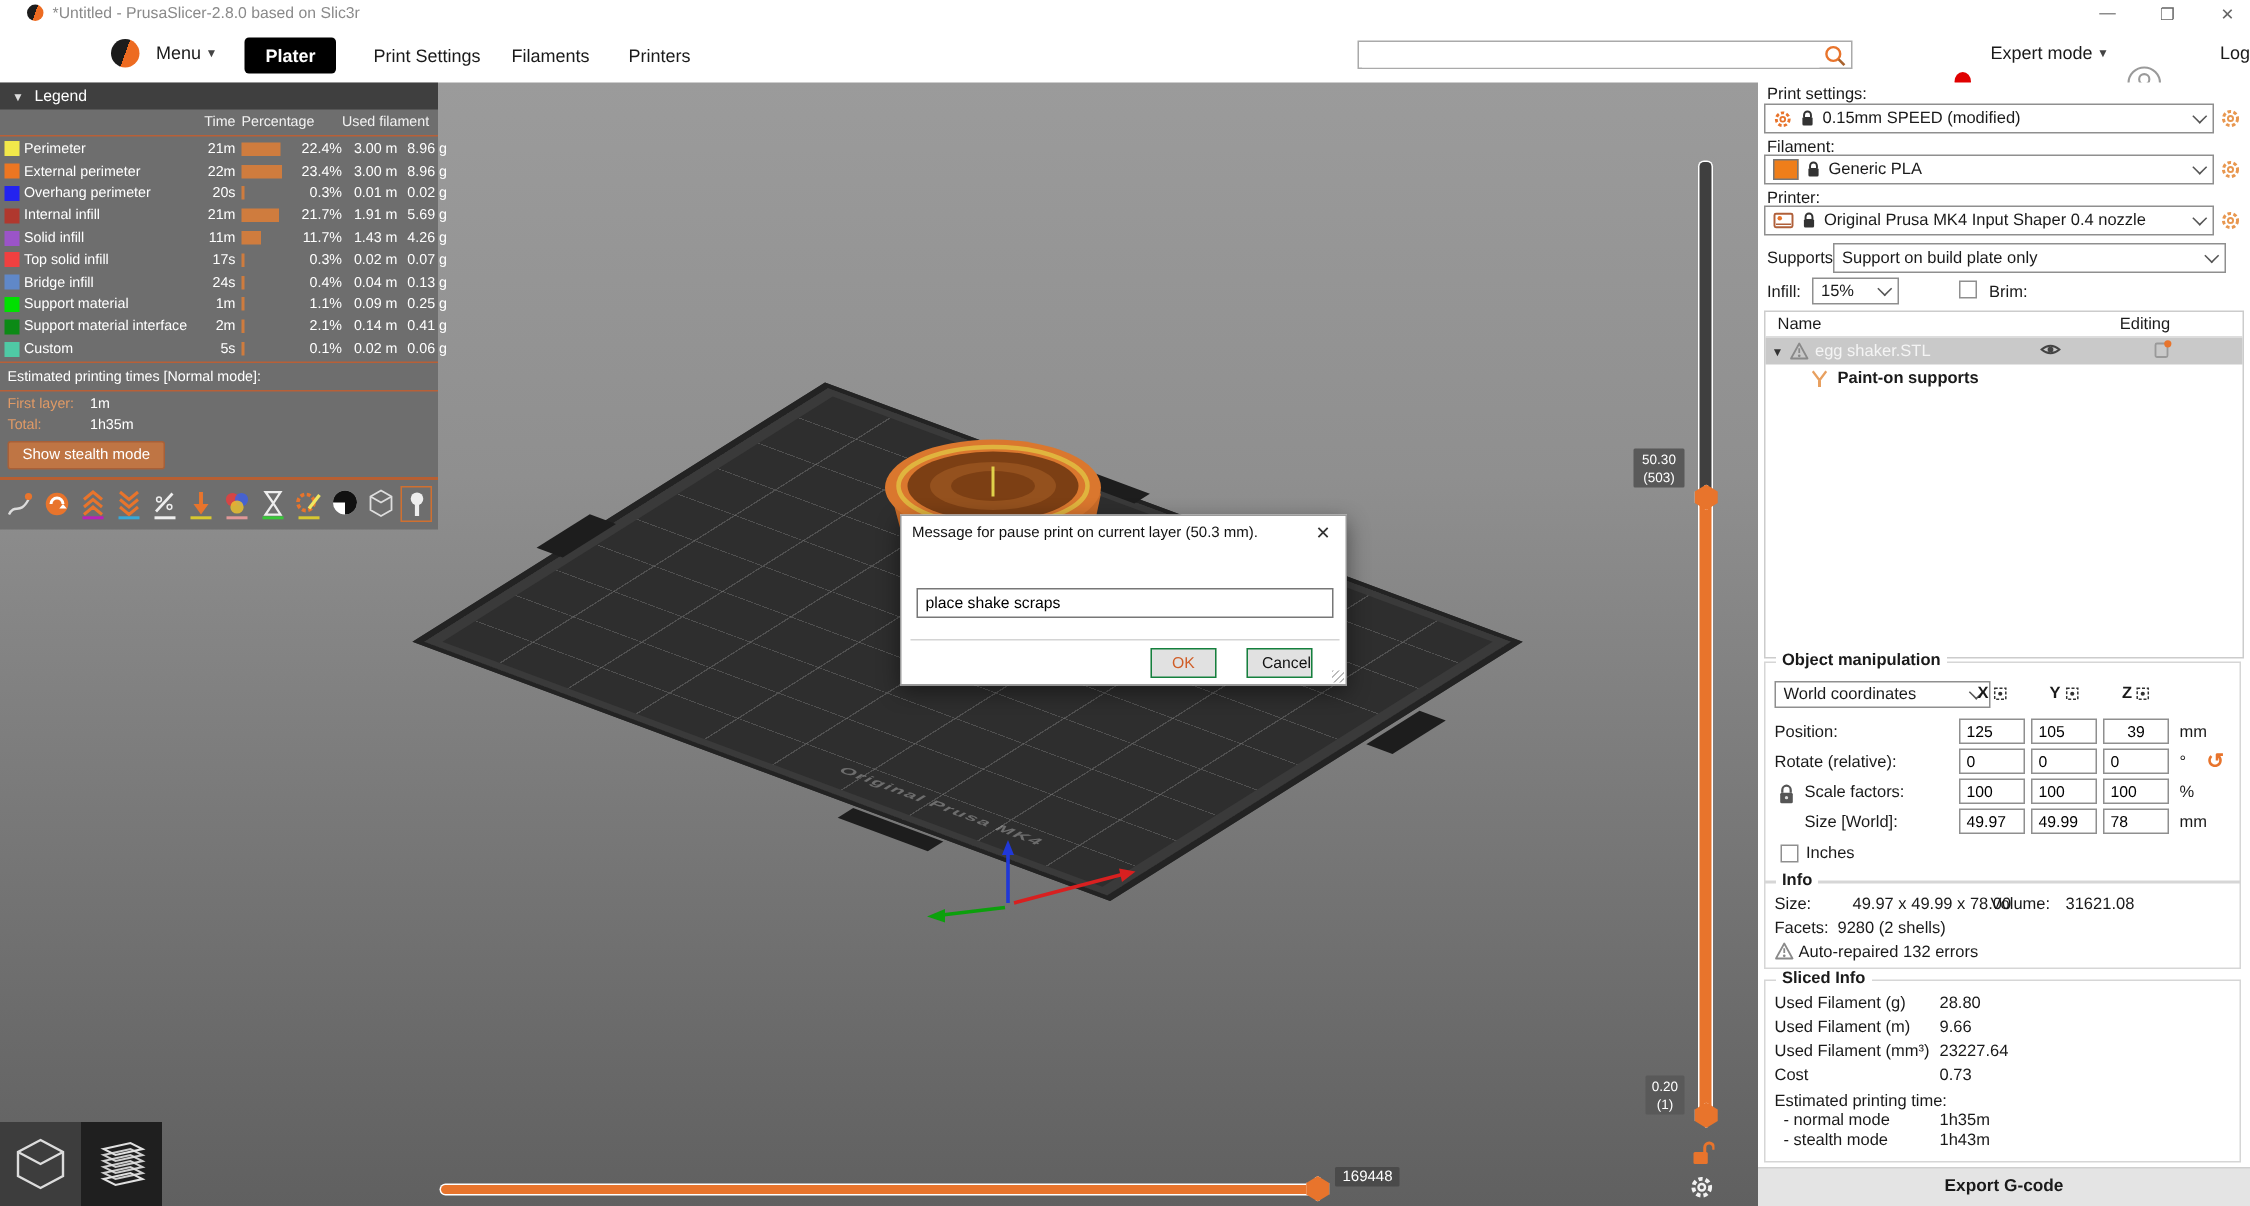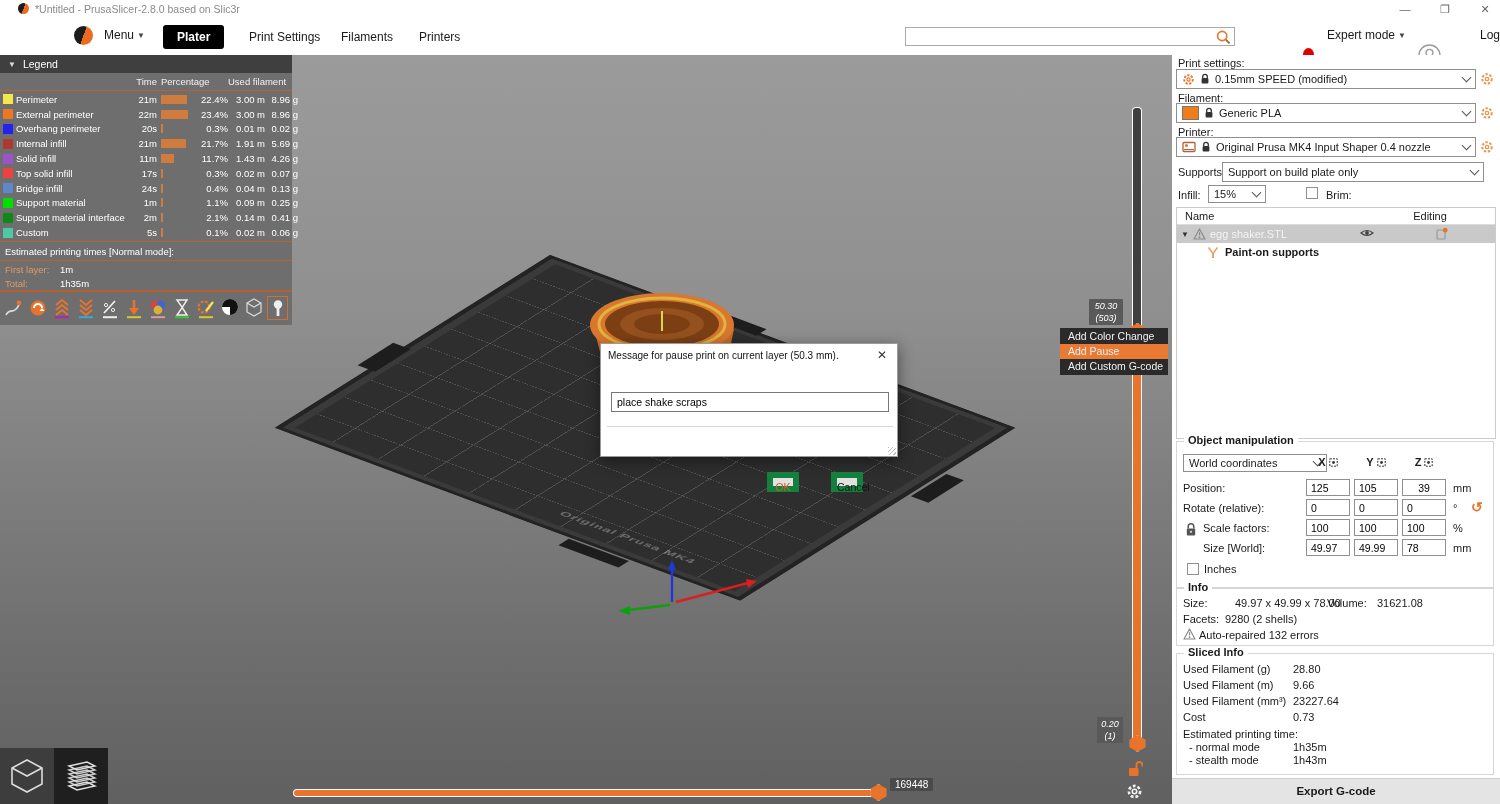--- a/index.html
+++ b/index.html
@@ -75,21 +75,21 @@
   .ltb-icon { width:21px; height:24px; display:flex; align-items:center; justify-content:center; cursor:pointer; }
   .ltb-icon.active { border:1px solid #d07030; }
 
   
   .vslider { position:absolute; left:1132px; top:52px; width:10px; height:641px; background:#fff; border-radius:4px; padding:1px; }
   .vseg-top { width:8px; height:224px; background:#3f3f3f; border-radius:3px 3px 0 0; }
   .vseg-bottom { width:8px; height:413px; background:#e8742c; border-radius:0 0 3px 3px; }
   .hex { position:absolute; width:17px; height:17px; background:#e8742c;
          clip-path:polygon(50% 0,95% 27%,95% 73%,50% 100%,5% 73%,5% 27%);
          box-shadow:0 0 0 2px #fff; cursor:grab; }
-  .slider-tip { position:absolute; background:#595959; color:#fff; font-size:9px; line-height:12px; text-align:center; padding:1px 3px; border-radius:1px;font-style:italic; }
+  .slider-tip { position:absolute; background:#595959; color:#fff; font-size:9px; line-height:12px; text-align:center; padding:1px 3px; border-radius:1px; }
   .hslider { position:absolute; left:293px; top:734px; width:587px; height:8px; background:#fff; border-radius:4px; padding:1px; }
   .hslider .fill { width:100%; height:6px; background:#e8742c; border-radius:3px; }
   .htip { position:absolute; left:890px; top:723px; background:#4a4a4a; color:#fff; font-size:10px; padding:1px 5px; border-radius:1px; }
 
   .below-slider-icons { position:absolute; left:1126px; top:705px; display:flex; flex-direction:column; gap:6px; align-items:center; }
 
   
   .ctxmenu { position:absolute; left:1060px; top:273px; width:108px; background:#2a2a2a; z-index:40; padding:1px 0; }
   .ctxmenu .item { height:15px; line-height:15px; color:#f0f0f0; font-size:10.5px; padding-left:8px; cursor:pointer; white-space:nowrap; }
   .ctxmenu .item.selected { background:#e87a33; }
@@ -102,21 +102,21 @@
 
   
   .dialog { position:absolute; left:600px; top:288px; width:298px; height:114px; background:#fff; border:1px solid #9a9a9a;
             box-shadow:0 4px 14px rgba(0,0,0,.45); z-index:50; font-size:10px; color:#111; }
   .dlg-title { height:22px; display:flex; align-items:center; padding:0 7px; white-space:nowrap; }
   .dlg-title .t { flex:1; overflow:hidden; }
   .dlg-close { width:16px; text-align:center; font-size:12px; color:#333; cursor:pointer; }
   .dlg-body { padding:6px 9px 0 9px; white-space:nowrap; }
   .dlg-input { position:absolute; left:10px; top:48px; width:278px; height:20px; border:1px solid #777; font-size:10.5px; padding:0 5px; font-family:"Liberation Sans",sans-serif; }
   .dlg-sep { position:absolute; left:6px; top:82px; width:286px; border-top:1px solid #d4d4d4; }
-  .dlg-btn { position:absolute; top:88px; width:32px; height:20px; background:#e1e1e1; border:6px solid #15803d; font-size:10.5px; text-align:center; line-height:18px; cursor:pointer;margin-top:40px; }
+  .dlg-btn { position:absolute; top:88px; width:44px; height:20px; background:#e1e1e1; border:1px solid #15803d; font-size:10.5px; text-align:center; line-height:18px; cursor:pointer; }
   .dlg-ok { left:166px; color:#d05e28; }
   .dlg-cancel { left:230px; color:#111;text-align:right; }
   .dlg-grip { position:absolute; right:1px; bottom:1px; width:8px; height:8px;
               background:repeating-linear-gradient(135deg,#bbb 0 1px,transparent 1px 3px); }
 
   
   .sidebar { position:absolute; left:1172px; top:55px; width:328px; height:749px; background:#fff; font-size:11px; color:#1a1a1a; }
   .sb-label { position:absolute; left:6px; }
   .combo { position:absolute; height:20px; border:1px solid #8f8f8f; background:#fff; display:flex; align-items:center; gap:5px; padding:0 5px; cursor:pointer; }
   .combo .txt { flex:1; white-space:nowrap; overflow:hidden; font-size:11px; }
@@ -369,20 +369,21 @@
       <div class="est-title">Estimated printing times [Normal mode]:</div>
       <hr class="lsep">
       <div class="kv-row">
         <span class="k">First layer:</span>
           <span class="v">1m</span>
       </div>
       <div class="kv-row">
         <span class="k">Total:</span>
           <span class="v">1h35m</span>
       </div>
+      <div><span class="stealth-btn">Show stealth mode</span></div>
       <div class="legend-toolbar">
         <span class="ltb-icon">
             <svg width="20" height="22" viewBox="0 0 20 22">
               <path d="M2 18 C6 10 9 19 15 8" fill="none" stroke="#ddd" stroke-width="1.6"></path>
               <circle cx="15" cy="6" r="2.4" fill="#e8742c"></circle>
             </svg>
           </span>
         <span class="ltb-icon">
             <svg width="20" height="22" viewBox="0 0 20 22">
               <circle cx="10" cy="11" r="7.5" fill="#e8742c"></circle>
@@ -480,25 +481,20 @@
       <svg width="16" height="17" viewBox="0 0 16 17">
           <path d="M9.5 8 V5 a3 3 0 0 1 6 0 V6.5" fill="none" stroke="#e8742c" stroke-width="2"></path>
           <rect x="2" y="8" width="9.5" height="8" rx="1" fill="#e8742c"></rect>
         </svg>
       <svg width="17" height="17" viewBox="0 0 17 17">
           <circle cx="8.5" cy="8.5" r="5.6" fill="none" stroke="#f2f2f2" stroke-width="2.6" stroke-dasharray="2.8 2"></circle>
           <circle cx="8.5" cy="8.5" r="2.2" fill="none" stroke="#f2f2f2" stroke-width="1.6"></circle>
         </svg>
     </div>
 
-    <div class="ctxmenu">
-      <div class="item">Add Color Change</div>
-      <div class="item selected">Add Pause</div>
-      <div class="item">Add Custom G-code</div>
-    </div>
 
     <div class="hslider">
         <div class="fill"></div>
       </div>
     <div class="hex" style="left:870px; top:729px;"></div>
     <div class="htip">169448</div>
 
     <div class="view-toggles">
       <div class="vt-btn vt-3d">
         <svg width="36" height="38" viewBox="0 0 36 38">

